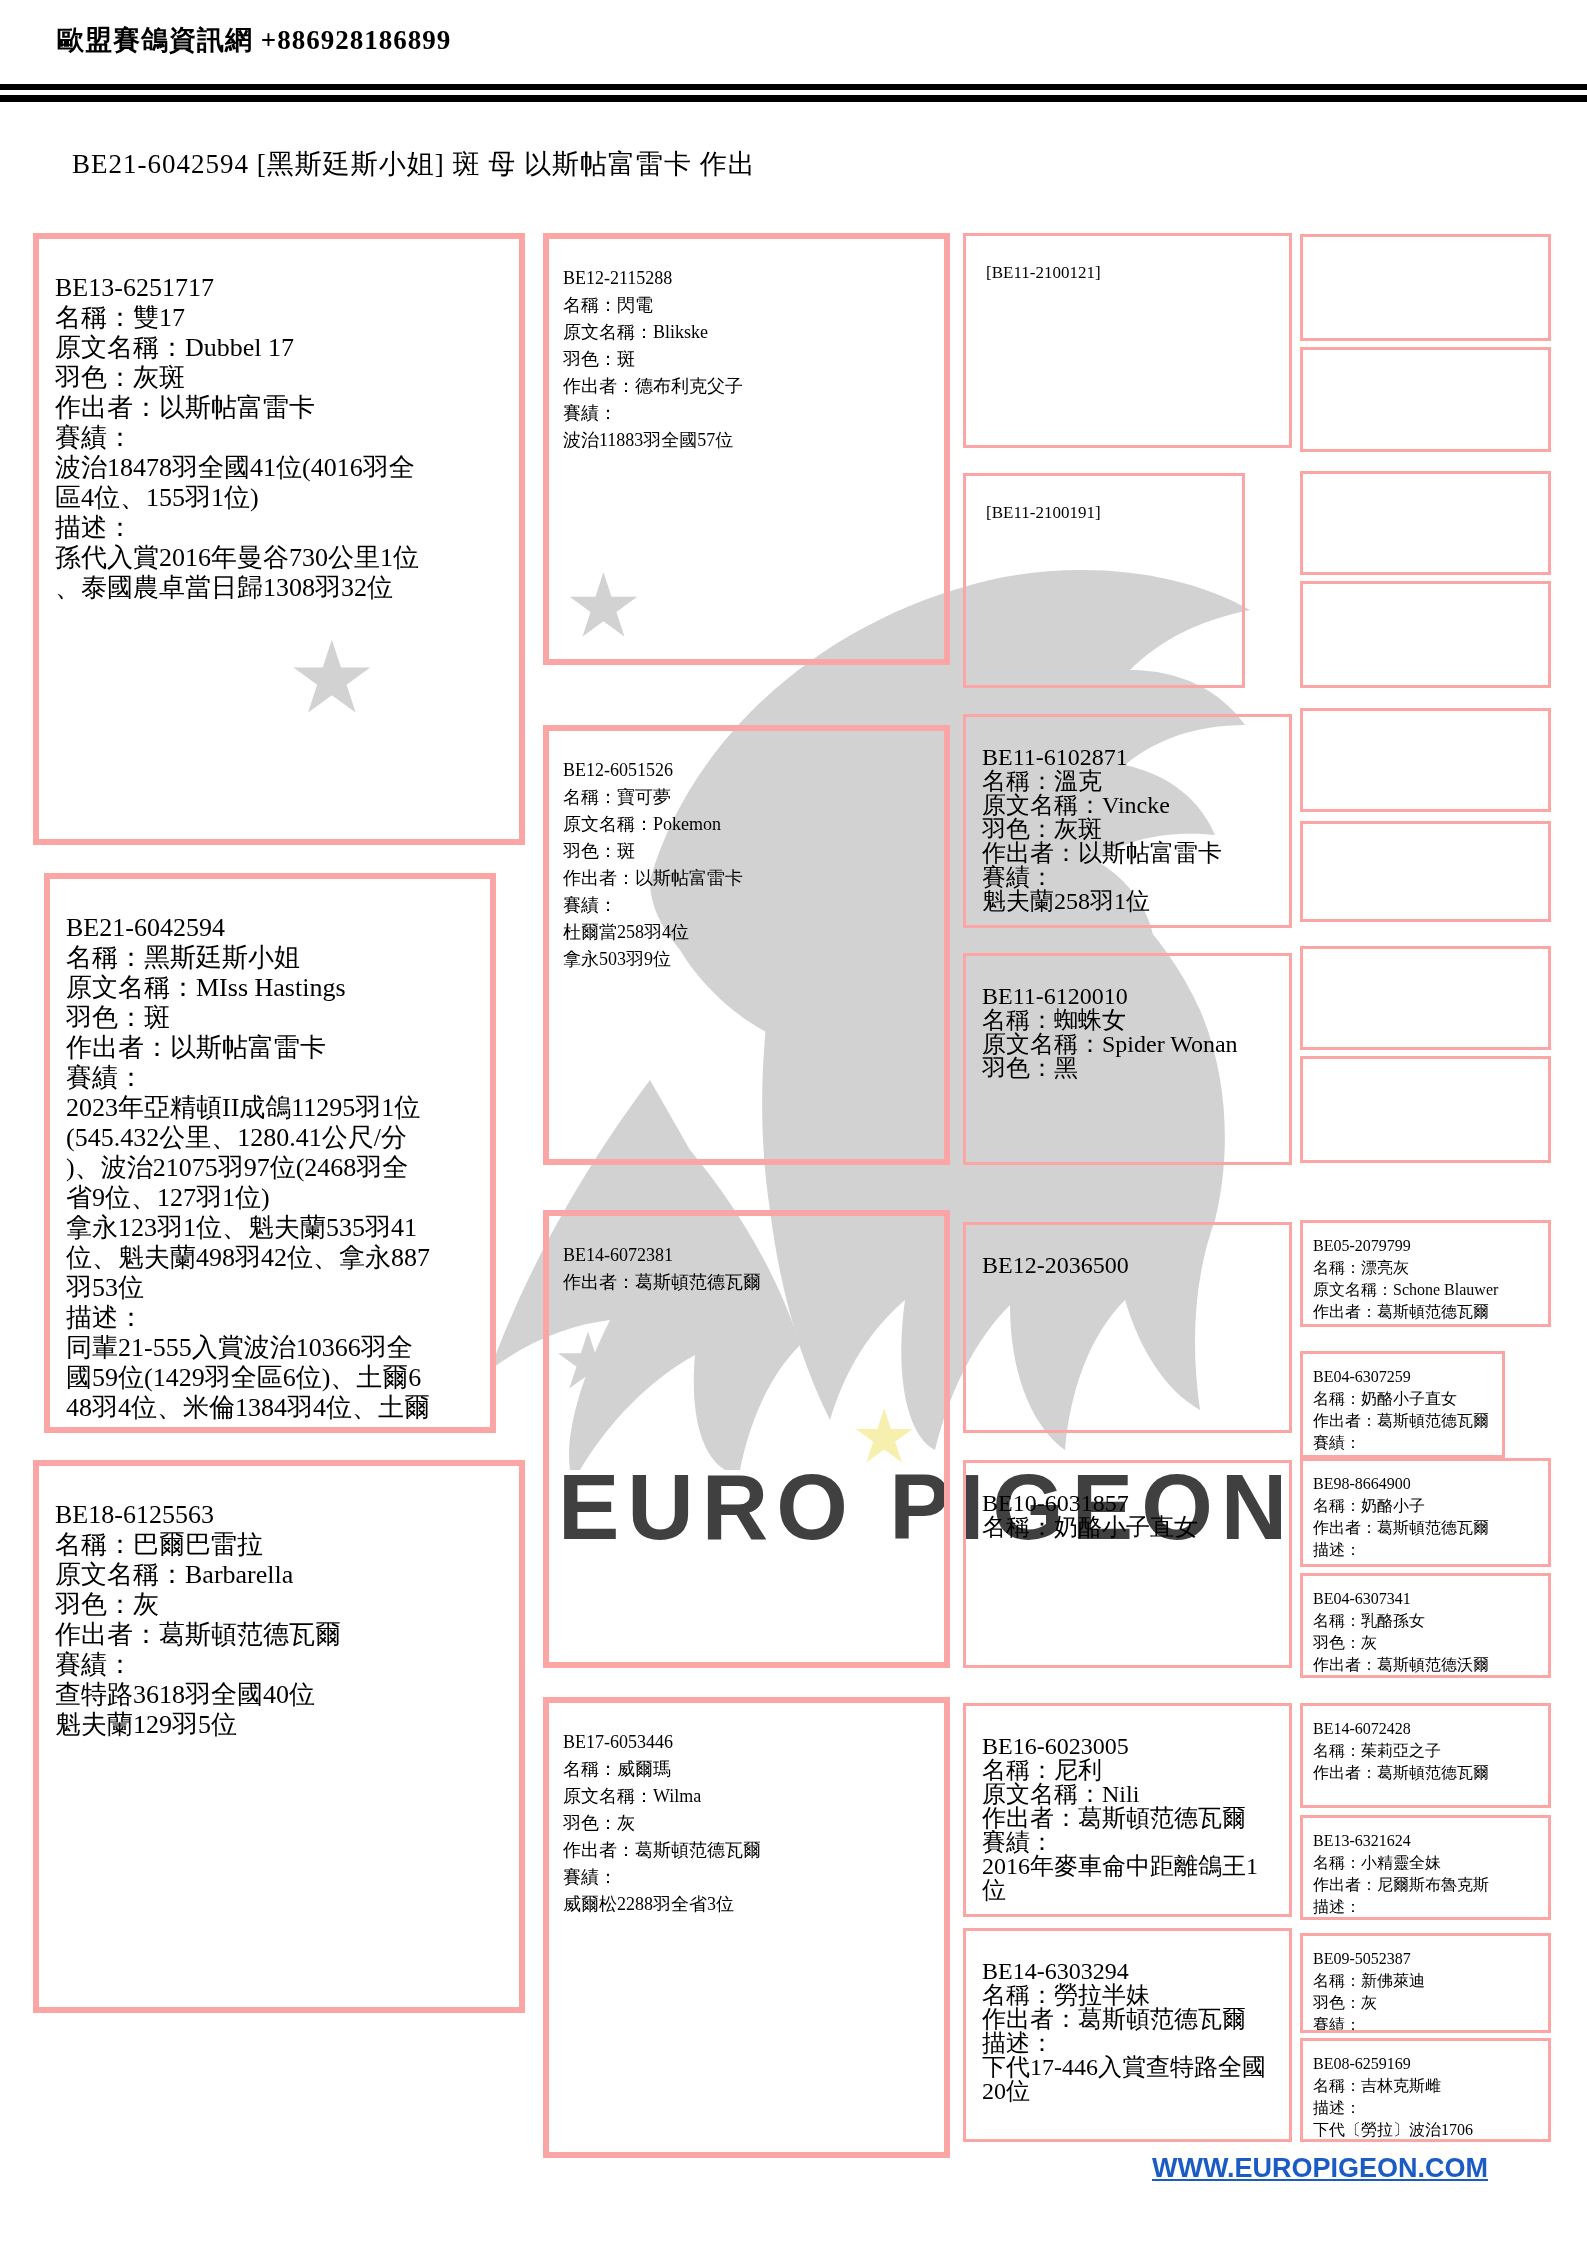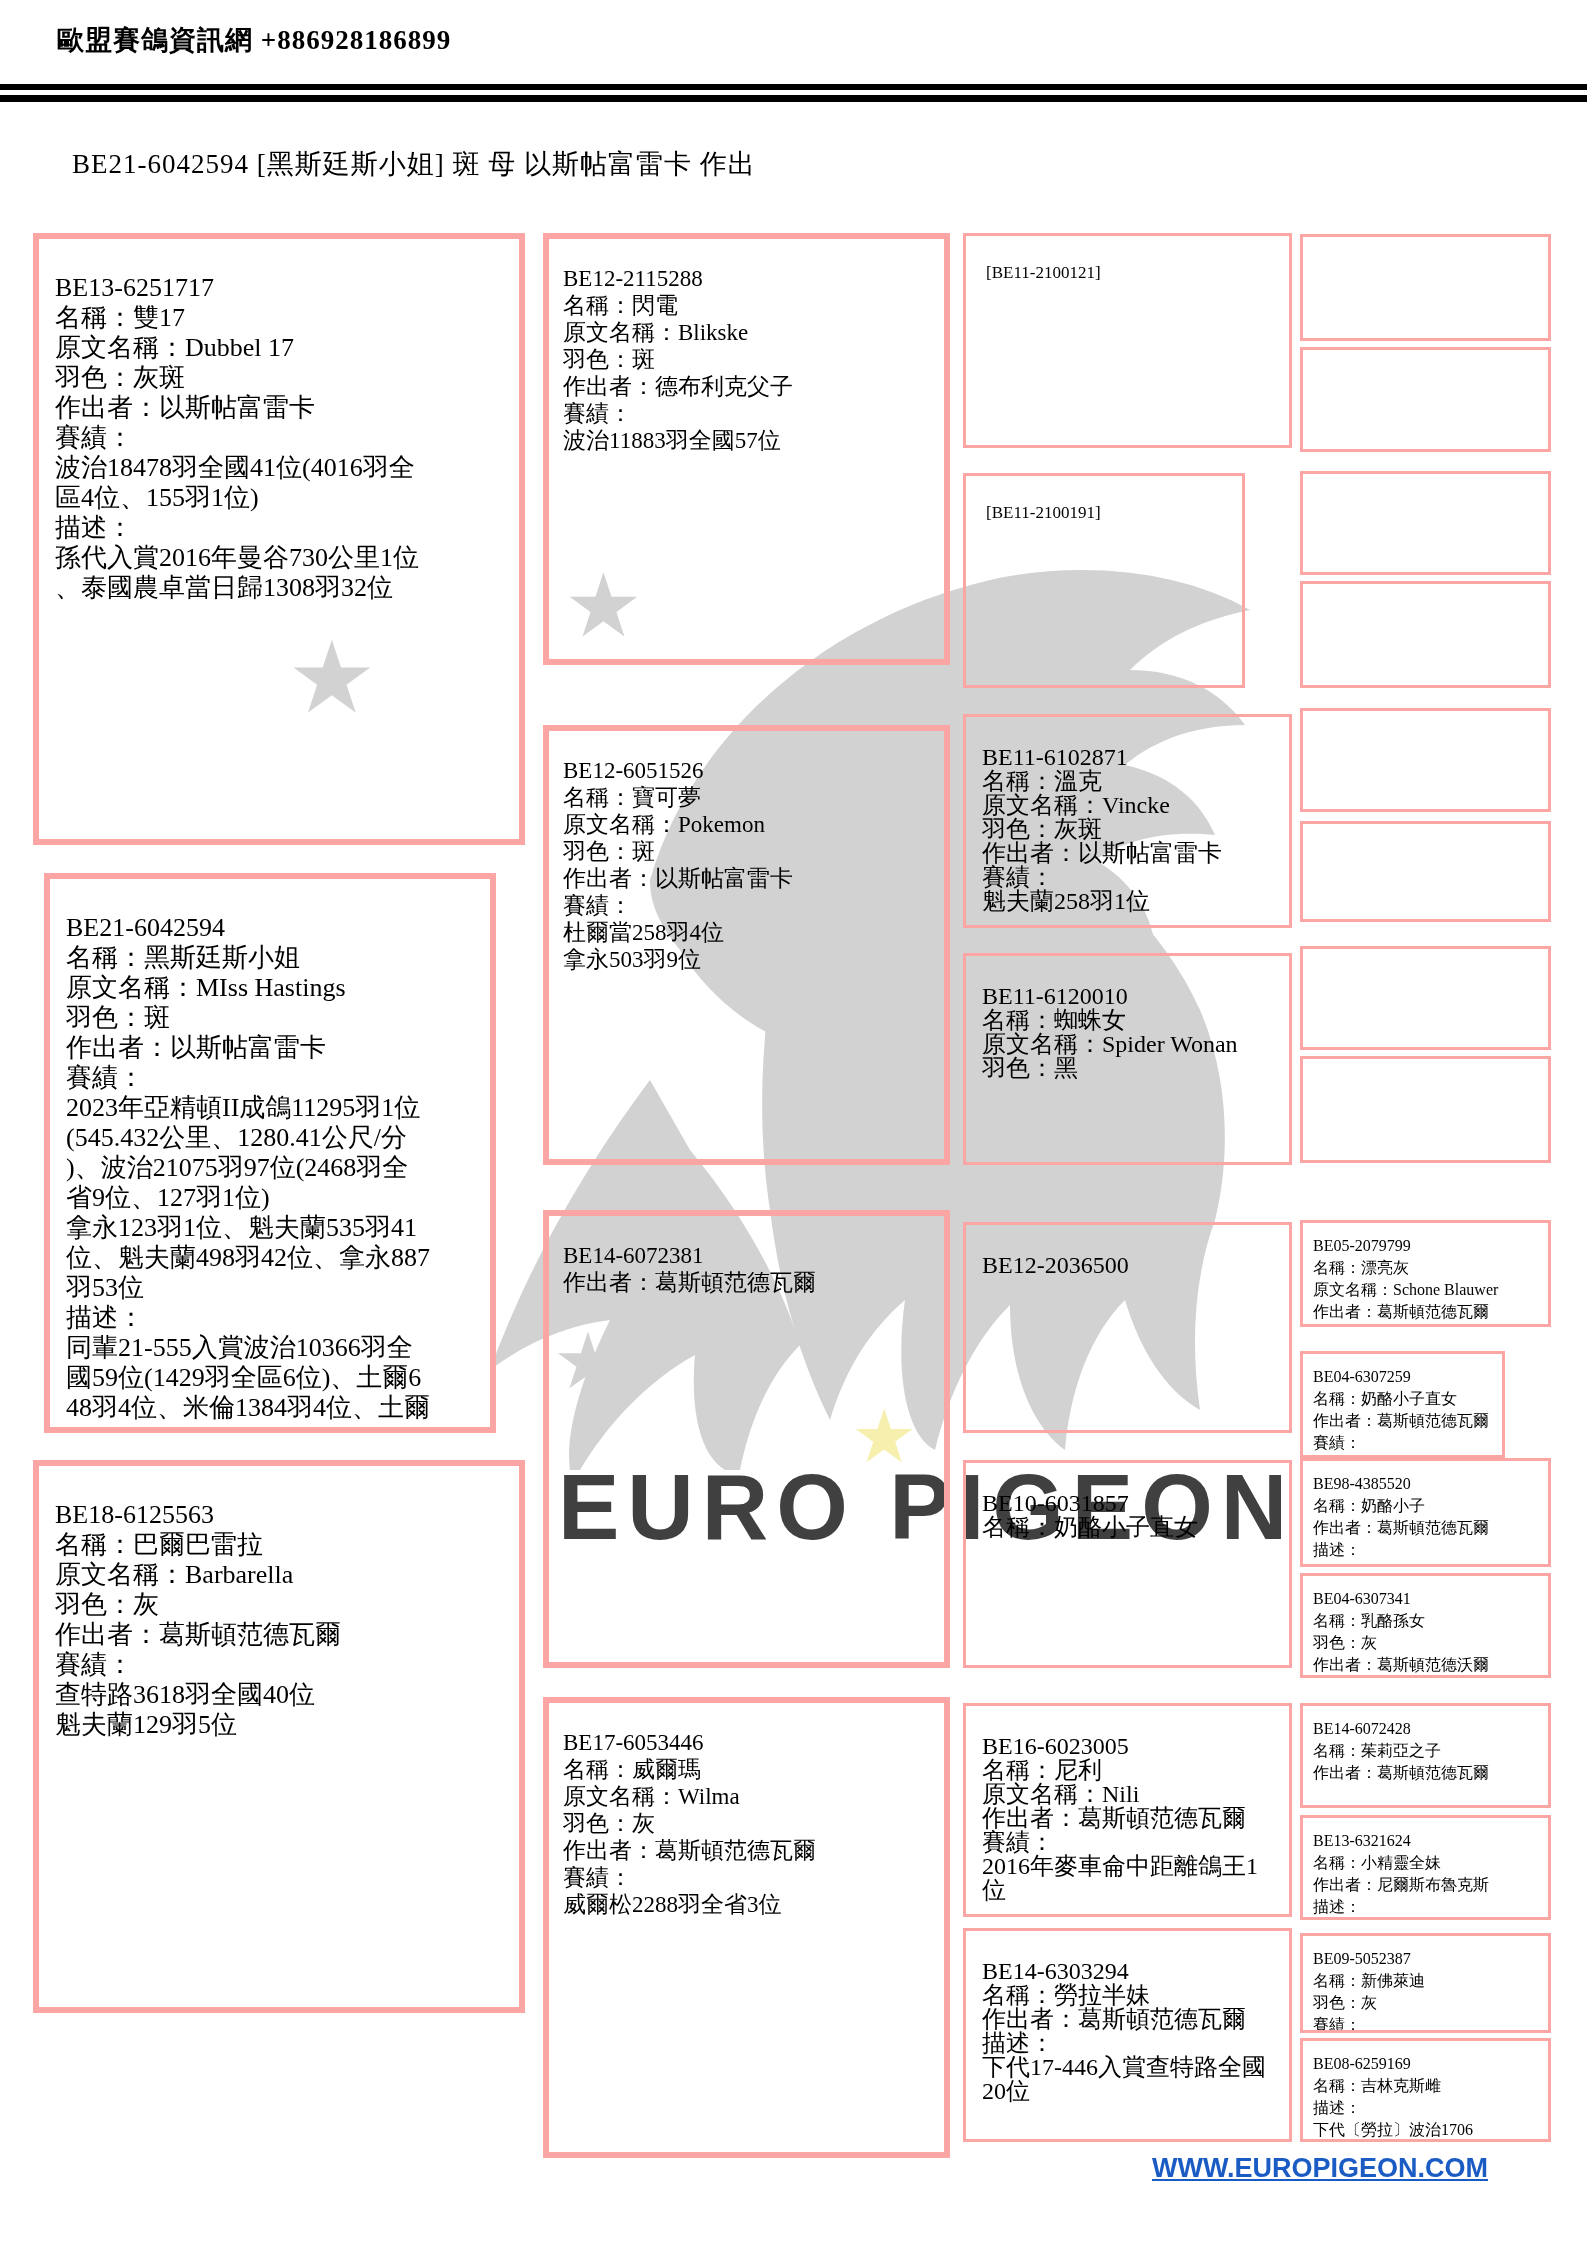--- a/index.html
+++ b/index.html
@@ -20,21 +20,21 @@
   .wm-text{
     position:absolute;left:558px;top:1455px;font-family:"Liberation Sans","DejaVu Sans",sans-serif;
     font-size:92px;font-weight:700;letter-spacing:8px;color:#404040;white-space:nowrap;
   }
   
   .pbox{
     position:absolute;z-index:1;box-sizing:border-box;background:transparent;
     border:6px solid #fca5a5;white-space:pre-line;overflow:hidden;
   }
   .g1{font-size:26px;line-height:30px;padding:34px 16px 0 16px;}
-  .g2{font-size:23px;line-height:27px;padding:26px 14px 0 14px;}
+  .g2{font-size:18px;line-height:27px;padding:26px 14px 0 14px;}
   .g3{border-width:3px;font-size:24px;line-height:24px;padding:28px 16px 0 16px;}
   .g3tag{border-width:3px;font-size:17px;line-height:22px;padding:26px 20px 0 20px;}
   .g4{border-width:3px;font-size:16px;line-height:22px;padding:12px 10px 0 10px;}
   .g4e{border-width:3px;}
   
   .site-link{
     position:absolute;left:1152px;top:2153px;z-index:2;
     font-family:"Liberation Sans","DejaVu Sans",sans-serif;font-size:27px;font-weight:600;
     text-decoration:underline;white-space:nowrap;
   }
@@ -164,21 +164,21 @@
 <div class="pbox g4e" style="left:1300px;top:1056px;width:251px;height:107px;"></div>
 
 <div class="pbox g4" style="left:1300px;top:1220px;width:251px;height:107px;">BE05-2079799
 名稱：漂亮灰
 原文名稱：Schone Blauwer
 作出者：葛斯頓范德瓦爾</div>
 <div class="pbox g4" style="left:1300px;top:1351px;width:205px;height:107px;">BE04-6307259
 名稱：奶酪小子直女
 作出者：葛斯頓范德瓦爾
 賽績：</div>
-<div class="pbox g4" style="left:1300px;top:1458px;width:251px;height:109px;">BE98-4385520
+<div class="pbox g4" style="left:1300px;top:1458px;width:251px;height:109px;">BE98-8664900
 名稱：奶酪小子
 作出者：葛斯頓范德瓦爾
 描述：</div>
 <div class="pbox g4" style="left:1300px;top:1573px;width:251px;height:105px;">BE04-6307341
 名稱：乳酪孫女
 羽色：灰
 作出者：葛斯頓范德沃爾</div>
 <div class="pbox g4" style="left:1300px;top:1703px;width:251px;height:105px;">BE14-6072428
 名稱：茱莉亞之子
 作出者：葛斯頓范德瓦爾</div>

